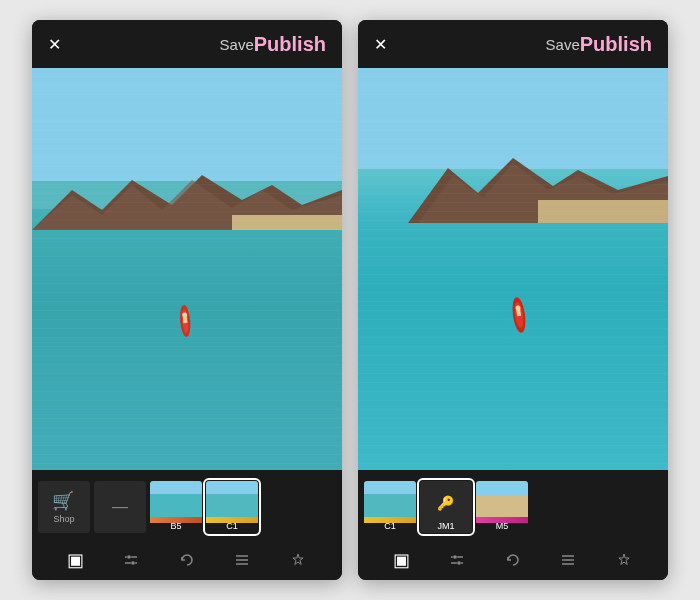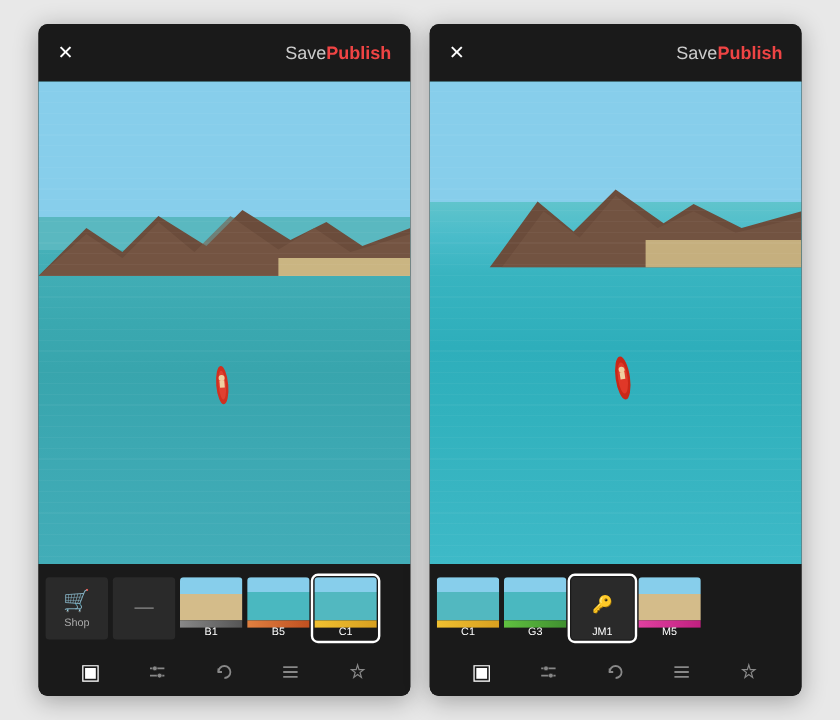--- a/index.html
+++ b/index.html
@@ -44,22 +44,22 @@
       cursor: pointer;
     }
 
     .save-label {
       color: #ccc;
       font-size: 15px;
       font-weight: 500;
     }
 
     .publish-label {
-      color: #ef4444;
-      font-size: 15px;
+      color: #f9a8d4;
+      font-size: 20px;
       font-weight: 600;
     }
 
     .image-area {
       flex: 1;
       position: relative;
       overflow: hidden;
       background: #5bb8c4;
     }
 
@@ -313,25 +313,20 @@
 
       <div class="filter-thumb shop-btn">
         <span class="shop-icon">🛒</span>
         <span class="shop-text">Shop</span>
       </div>
 
       <div class="filter-thumb" style="background:#2a2a2a; display:flex; align-items:center; justify-content:center;">
         <span style="color:#888; font-size:16px;">—</span>
       </div>
 
-      <div class="filter-thumb" style="position:relative; overflow:hidden;">
-        <div style="width:100%; height:36px;" class="thumb-bg-desert"></div>
-        <div class="filter-color-bar color-b1"></div>
-        <span class="filter-name">B1</span>
-      </div>
 
       <div class="filter-thumb" style="position:relative; overflow:hidden;">
         <div style="width:100%; height:36px;" class="thumb-bg-teal"></div>
         <div class="filter-color-bar color-b5"></div>
         <span class="filter-name">B5</span>
       </div>
 
       <div class="filter-thumb selected" style="position:relative; overflow:hidden;">
         <div style="width:100%; height:36px;" class="thumb-bg-warm"></div>
         <div class="filter-color-bar color-c1"></div>
@@ -411,25 +406,20 @@
 
   <div class="filters-bar">
     <div class="filter-thumbnails">
 
       <div class="filter-thumb" style="position:relative; overflow:hidden;">
         <div style="width:100%; height:36px;" class="thumb-bg-warm"></div>
         <div class="filter-color-bar color-c1"></div>
         <span class="filter-name">C1</span>
       </div>
 
-      <div class="filter-thumb" style="position:relative; overflow:hidden;">
-        <div style="width:100%; height:36px;" class="thumb-bg-teal"></div>
-        <div class="filter-color-bar color-g3"></div>
-        <span class="filter-name">G3</span>
-      </div>
 
       <div class="filter-thumb selected" style="position:relative; overflow:hidden; background:#2a2a2a;">
         <div style="width:100%; height:44px; display:flex; align-items:center; justify-content:center;">
           <span style="color:#888; font-size:14px;">🔑</span>
         </div>
         <span class="filter-name">JM1</span>
       </div>
 
 
       <div class="filter-thumb" style="position:relative; overflow:hidden;">

